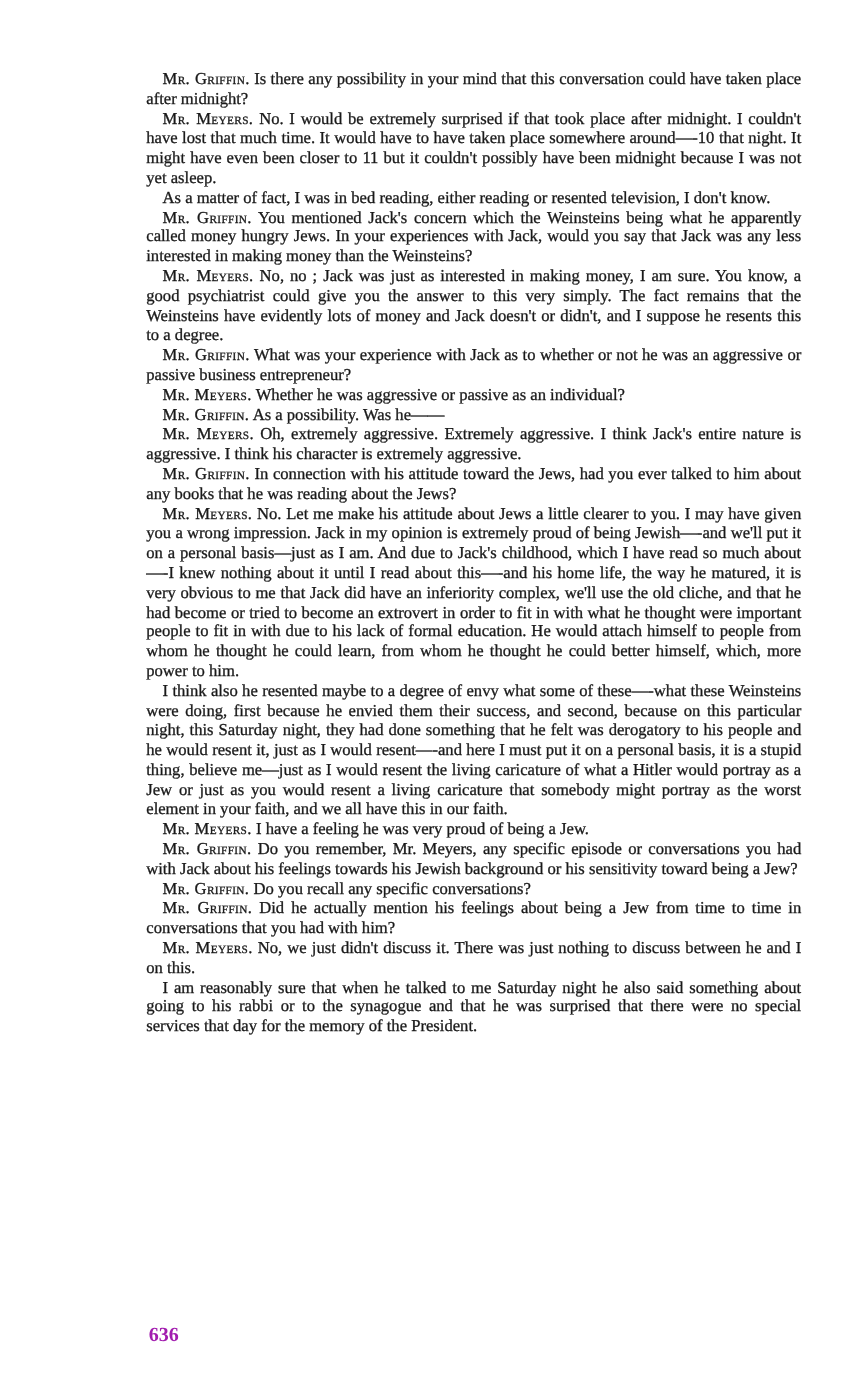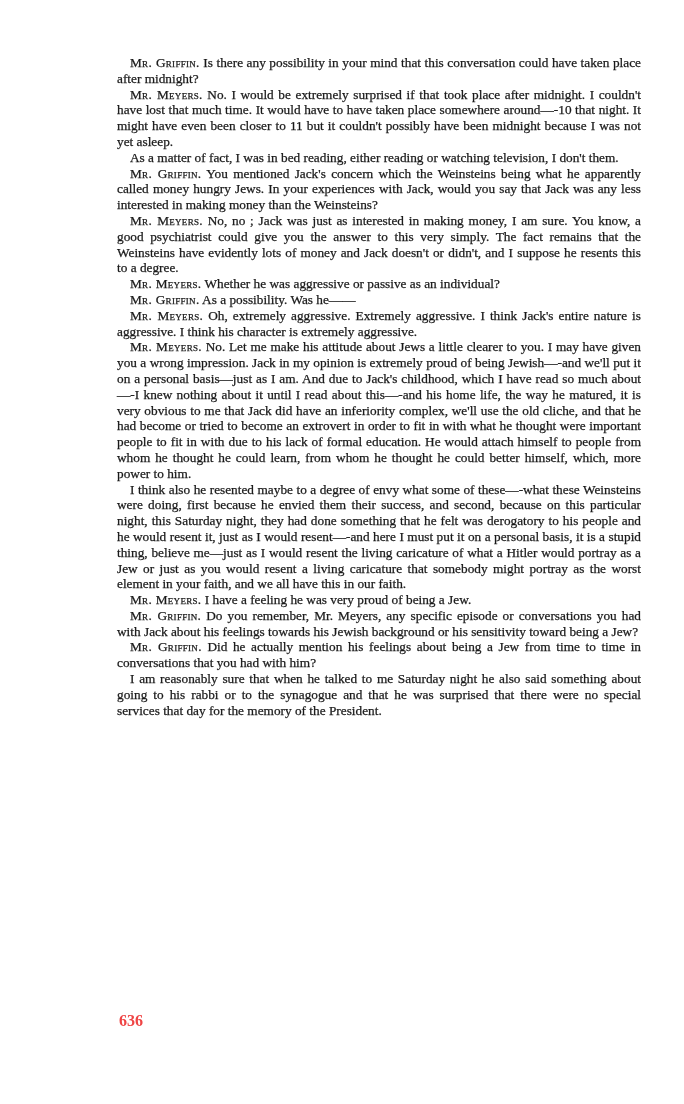--- a/index.html
+++ b/index.html
@@ -21,40 +21,44 @@
     text-indent: 13px;
     hyphens: manual;
   }
   .speaker {
     font-variant: small-caps;
     letter-spacing: 0.3px;
   }
   .page-number {
     position: absolute;
     left: 119px;
-    top: 1012px;
+    top: 1060px;
     font-family: "Liberation Serif", "DejaVu Serif", serif;
     font-size: 16px;
     font-weight: bold;
-    color: #ef4444;
+    color: #a21caf;
   }
 </style>
 </head>
 <body>
 
 <div class="page">
   <p class="para"><span class="speaker">Mr. Griffin.</span><span> Is there any possibility in your mind that this conversation could have taken place after midnight?</span></p>
   <p class="para"><span class="speaker">Mr. Meyers.</span><span> No. I would be extremely surprised if that took place after midnight. I couldn't have lost that much time. It would have to have taken place somewhere around—-10 that night. It might have even been closer to 11 but it couldn't possibly have been midnight because I was not yet asleep.</span></p>
-  <p class="para"><span class="speaker"></span><span>As a matter of fact, I was in bed reading, either reading or watching tele­vision, I don't them.</span></p>
+  <p class="para"><span class="speaker"></span><span>As a matter of fact, I was in bed reading, either reading or resented tele­vision, I don't know.</span></p>
   <p class="para"><span class="speaker">Mr. Griffin.</span><span> You mentioned Jack's concern which the Weinsteins being what he apparently called money hungry Jews. In your experiences with Jack, would you say that Jack was any less interested in making money than the Weinsteins?</span></p>
   <p class="para"><span class="speaker">Mr. Meyers.</span><span> No, no ; Jack was just as interested in making money, I am sure. You know, a good psychiatrist could give you the answer to this very simply. The fact remains that the Weinsteins have evidently lots of money and Jack doesn't or didn't, and I suppose he resents this to a degree.</span></p>
+  <p class="para"><span class="speaker">Mr. Griffin.</span><span> What was your experience with Jack as to whether or not he was an aggressive or passive business entrepreneur?</span></p>
   <p class="para"><span class="speaker">Mr. Meyers.</span><span> Whether he was aggressive or passive as an individual?</span></p>
   <p class="para"><span class="speaker">Mr. Griffin.</span><span> As a possibility. Was he——</span></p>
   <p class="para"><span class="speaker">Mr. Meyers.</span><span> Oh, extremely aggressive. Extremely aggressive. I think Jack's entire nature is aggressive. I think his character is extremely aggressive.</span></p>
+  <p class="para"><span class="speaker">Mr. Griffin.</span><span> In connection with his attitude toward the Jews, had you ever talked to him about any books that he was reading about the Jews?</span></p>
   <p class="para"><span class="speaker">Mr. Meyers.</span><span> No. Let me make his attitude about Jews a little clearer to you. I may have given you a wrong impression. Jack in my opinion is extremely proud of being Jewish—-and we'll put it on a personal basis—just as I am. And due to Jack's childhood, which I have read so much about—-I knew nothing about it until I read about this—-and his home life, the way he matured, it is very obvious to me that Jack did have an inferiority complex, we'll use the old cliche, and that he had become or tried to become an extrovert in order to fit in with what he thought were important people to fit in with due to his lack of formal education. He would attach himself to people from whom he thought he could learn, from whom he thought he could better himself, which, more power to him.</span></p>
   <p class="para"><span class="speaker"></span><span>I think also he resented maybe to a degree of envy what some of these—-what these Weinsteins were doing, first because he envied them their success, and second, because on this particular night, this Saturday night, they had done something that he felt was derogatory to his people and he would resent it, just as I would resent—-and here I must put it on a personal basis, it is a stupid thing, believe me—just as I would resent the living caricature of what a Hitler would portray as a Jew or just as you would resent a living caricature that somebody might portray as the worst element in your faith, and we all have this in our faith.</span></p>
   <p class="para"><span class="speaker">Mr. Meyers.</span><span> I have a feeling he was very proud of being a Jew.</span></p>
   <p class="para"><span class="speaker">Mr. Griffin.</span><span> Do you remember, Mr. Meyers, any specific episode or conversa­tions you had with Jack about his feelings towards his Jewish background or his sensitivity toward being a Jew?</span></p>
+  <p class="para"><span class="speaker">Mr. Griffin.</span><span> Do you recall any specific conversations?</span></p>
   <p class="para"><span class="speaker">Mr. Griffin.</span><span> Did he actually mention his feelings about being a Jew from time to time in conversations that you had with him?</span></p>
+  <p class="para"><span class="speaker">Mr. Meyers.</span><span> No, we just didn't discuss it. There was just nothing to discuss between he and I on this.</span></p>
   <p class="para"><span class="speaker"></span><span>I am reasonably sure that when he talked to me Saturday night he also said something about going to his rabbi or to the synagogue and that he was sur­prised that there were no special services that day for the memory of the President.</span></p>
 </div>
 
 <div class="page-number">636</div>
 
 </body></html>

